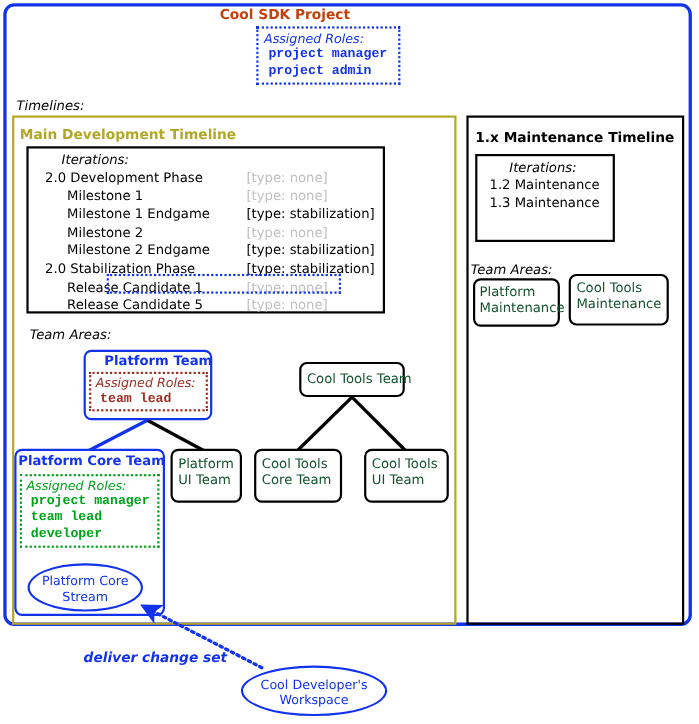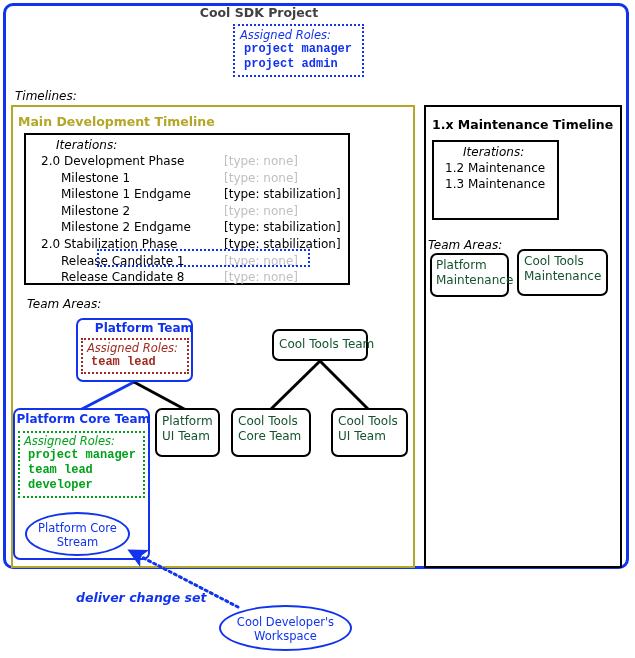--- a/index.html
+++ b/index.html
@@ -30,21 +30,21 @@
     border: 3px solid #1133ee;
     border-radius: 10px;
     box-sizing: border-box;
   }
   #project-title {
     left: 0; top: 5px;
     width: 518px;
     text-align: center;
     font-weight: bold;
     font-size: 12.5px;
-    color: #404040;
+    color: #c2410c;
   }
   
   #project-roles {
     left: 233px; top: 24px;
     width: 131px;
     border: 2px dotted #1133ee;
     box-sizing: border-box;
     padding: 2px 4px 3px 5px;
   }
   .roles-caption {
@@ -301,21 +301,21 @@
     </div>
     <div class="iter-row ind-0">
       <span class="iter-name">2.0 Stabilization Phase</span>
       <span class="iter-type type-stab">[type: stabilization]</span>
     </div>
     <div class="iter-row ind-1">
       <span class="iter-name">Release Candidate 1</span>
       <span class="iter-type type-none">[type: none]</span>
     </div>
     <div class="iter-row ind-1">
-      <span class="iter-name">Release Candidate 8</span>
+      <span class="iter-name">Release Candidate 5</span>
       <span class="iter-type type-none">[type: none]</span>
     </div>
   </div>
 
   <div class="abs" id="iteration-selection"></div>
 
   <div class="abs section-caption" id="main-teamareas-caption">Team Areas:</div>
 
   <svg class="overlay">
 

